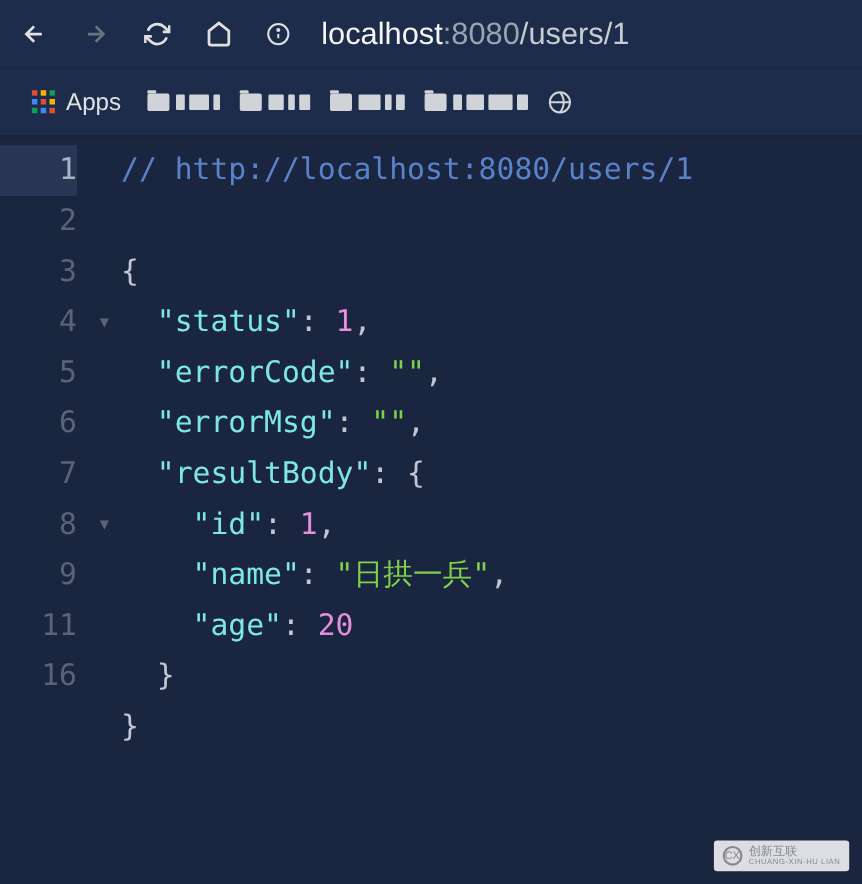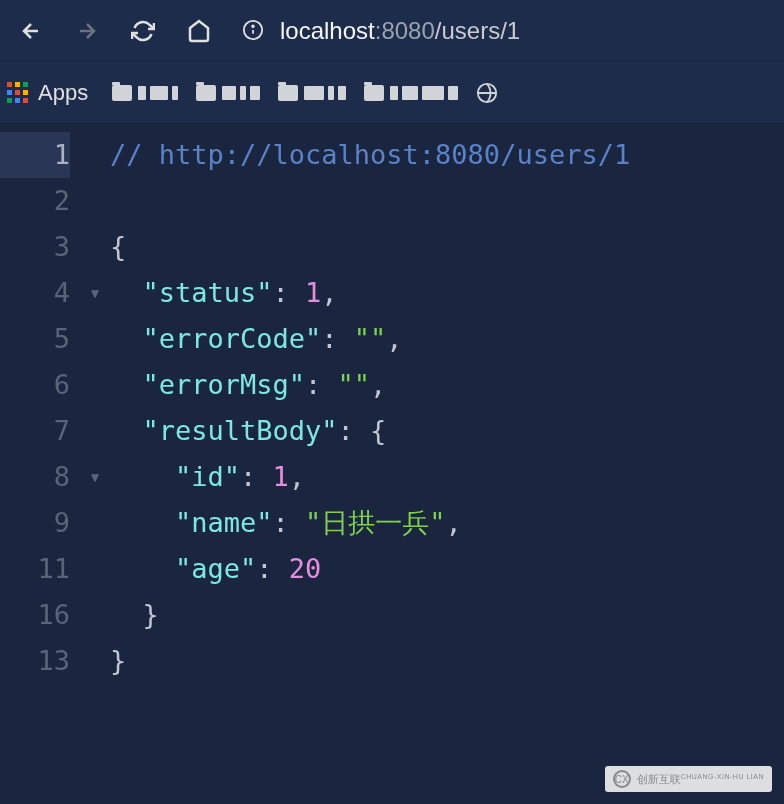--- a/index.html
+++ b/index.html
@@ -35,41 +35,42 @@
       align-items: center;
       justify-content: center;
       cursor: pointer;
       color: #e0e0e0;
     }
     .icon-btn.disabled {
       color: #6a7380;
     }
     .address-bar {
       display: flex;
-      gap: 14px;
+      align-items: center;
+      gap: 26px;
       flex: 1;
-      font-size: 24px;
+      font-size: 28px;
       color: #e0e0e0;
     }
     .addr-host {
       color: #f5f5f5;
       font-weight: 500;
     }
     .addr-port {
       color: #9aa3b0;
     }
     .addr-path {
       color: #c8cbd0;
     }
     .bookmarks-bar {
       background: #1c2c4a;
       height: 62px;
       display: flex;
       align-items: center;
-      padding: 0 7px;
+      padding: 0 29px;
       gap: 24px;
       border-bottom: 1px solid rgba(0,0,0,0.2);
       box-shadow: 0 2px 4px rgba(0,0,0,0.3);
     }
     .apps-btn {
       display: flex;
       align-items: center;
       gap: 10px;
       color: #e0e0e0;
       font-size: 22px;
@@ -196,21 +197,21 @@
       border: 2px solid #888;
       border-radius: 50%;
       display: flex;
       align-items: center;
       justify-content: center;
       font-size: 10px;
       font-weight: normal;
     }
     .watermark-text {
       display: flex;
-      flex-direction: row;
+      flex-direction: column;
       line-height: 1.1;
     }
   </style>
 </head>
 <body>
 
 <div class="browser-toolbar">
   <div class="nav-icons">
     <div class="icon-btn">
       <svg width="24" height="24" viewBox="0 0 24 24" fill="none" stroke="currentColor" stroke-width="2.5">
@@ -310,21 +311,20 @@
     <div class="gutter-line">2</div>
     <div class="gutter-line">3</div>
     <div class="gutter-line">4</div>
     <div class="gutter-line">5</div>
     <div class="gutter-line">6</div>
     <div class="gutter-line">7</div>
     <div class="gutter-line">8</div>
     <div class="gutter-line">9</div>
     <div class="gutter-line">11</div>
     <div class="gutter-line">16</div>
-    <div class="gutter-line">13</div>
   </div>
   <div class="fold-col">
     <div class="fold-marker"></div>
     <div class="fold-marker"></div>
     <div class="fold-marker"></div>
     <div class="fold-marker">▼</div>
     <div class="fold-marker"></div>
     <div class="fold-marker"></div>
     <div class="fold-marker"></div>
     <div class="fold-marker">▼</div>

